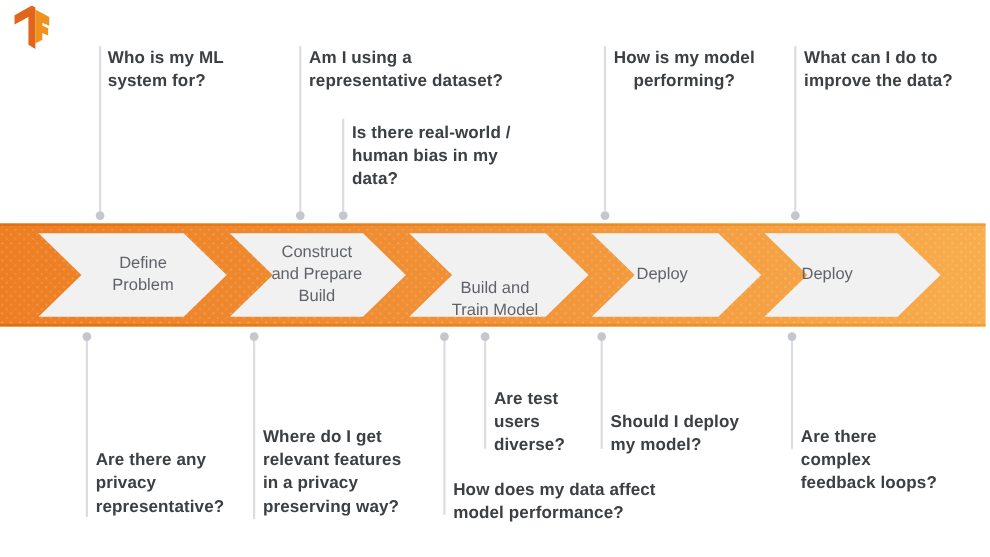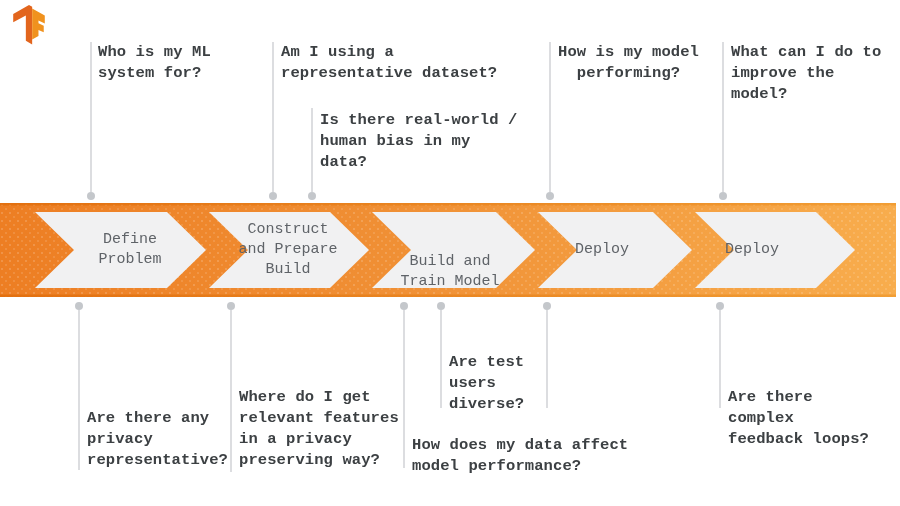--- a/index.html
+++ b/index.html
@@ -1,21 +1,21 @@
 <!DOCTYPE html>
 <html><head>
 <meta charset="utf-8">
 <style>
   html,body{margin:0;padding:0;background:#ffffff;}
   .canvas{
     position:relative;
     width:896px;height:506px;
     background:#ffffff;
     overflow:hidden;
-    font-family:Liberation Mono, monospace;
+    font-family:Liberation Sans, sans-serif;
   }
   .logo{position:absolute;left:11px;top:5px;width:36px;height:40px;}
   .band-svg{position:absolute;left:0;top:203px;width:900px;height:94px;}
   .chev-label{
     position:absolute;
     top:250px;
     transform:translate(-50%,-50%);
     width:150px;
     text-align:center;
     font-size:15px;
@@ -68,21 +68,21 @@
   <div class="q" style="left:98px;top:42px;">Who is my ML
 system for?</div>
   <div class="q" style="left:281px;top:42px;">Am I using a
 representative dataset?</div>
   <div class="q" style="left:320px;top:110px;">Is there real-world /
 human bias in my
 data?</div>
   <div class="q" style="left:558px;top:42px;text-align:center;">How is my model
 performing?</div>
   <div class="q" style="left:731px;top:42px;">What can I do to
-improve the model?</div>
+improve the data?</div>
 
   <svg class="band-svg" viewBox="0 0 900 94" aria-hidden="true">
     <defs>
       <linearGradient id="bandGrad" x1="0" y1="0" x2="1" y2="0">
         <stop offset="0" stop-color="#ED7E23"></stop>
         <stop offset="0.45" stop-color="#F09035"></stop>
         <stop offset="1" stop-color="#F8AD4D"></stop>
       </linearGradient>
       <linearGradient id="edgeGrad" x1="0" y1="0" x2="1" y2="0">
         <stop offset="0" stop-color="#E06C0A"></stop>
@@ -132,17 +132,19 @@
 representative?</div>
   <div class="q" style="left:412px;top:435px;">How does my data affect
 model performance?</div>
   <div class="q" style="left:239px;top:387px;">Where do I get
 relevant features
 in a privacy
 preserving way?</div>
   <div class="q" style="left:449px;top:352px;">Are test
 users
 diverse?</div>
+  <div class="q" style="left:555px;top:373px;">Should I deploy
+my model?</div>
   <div class="q" style="left:728px;top:352px;margin-top:35px;">Are there
 complex
 feedback loops?</div>
 
 </div>
 
 </body></html>

